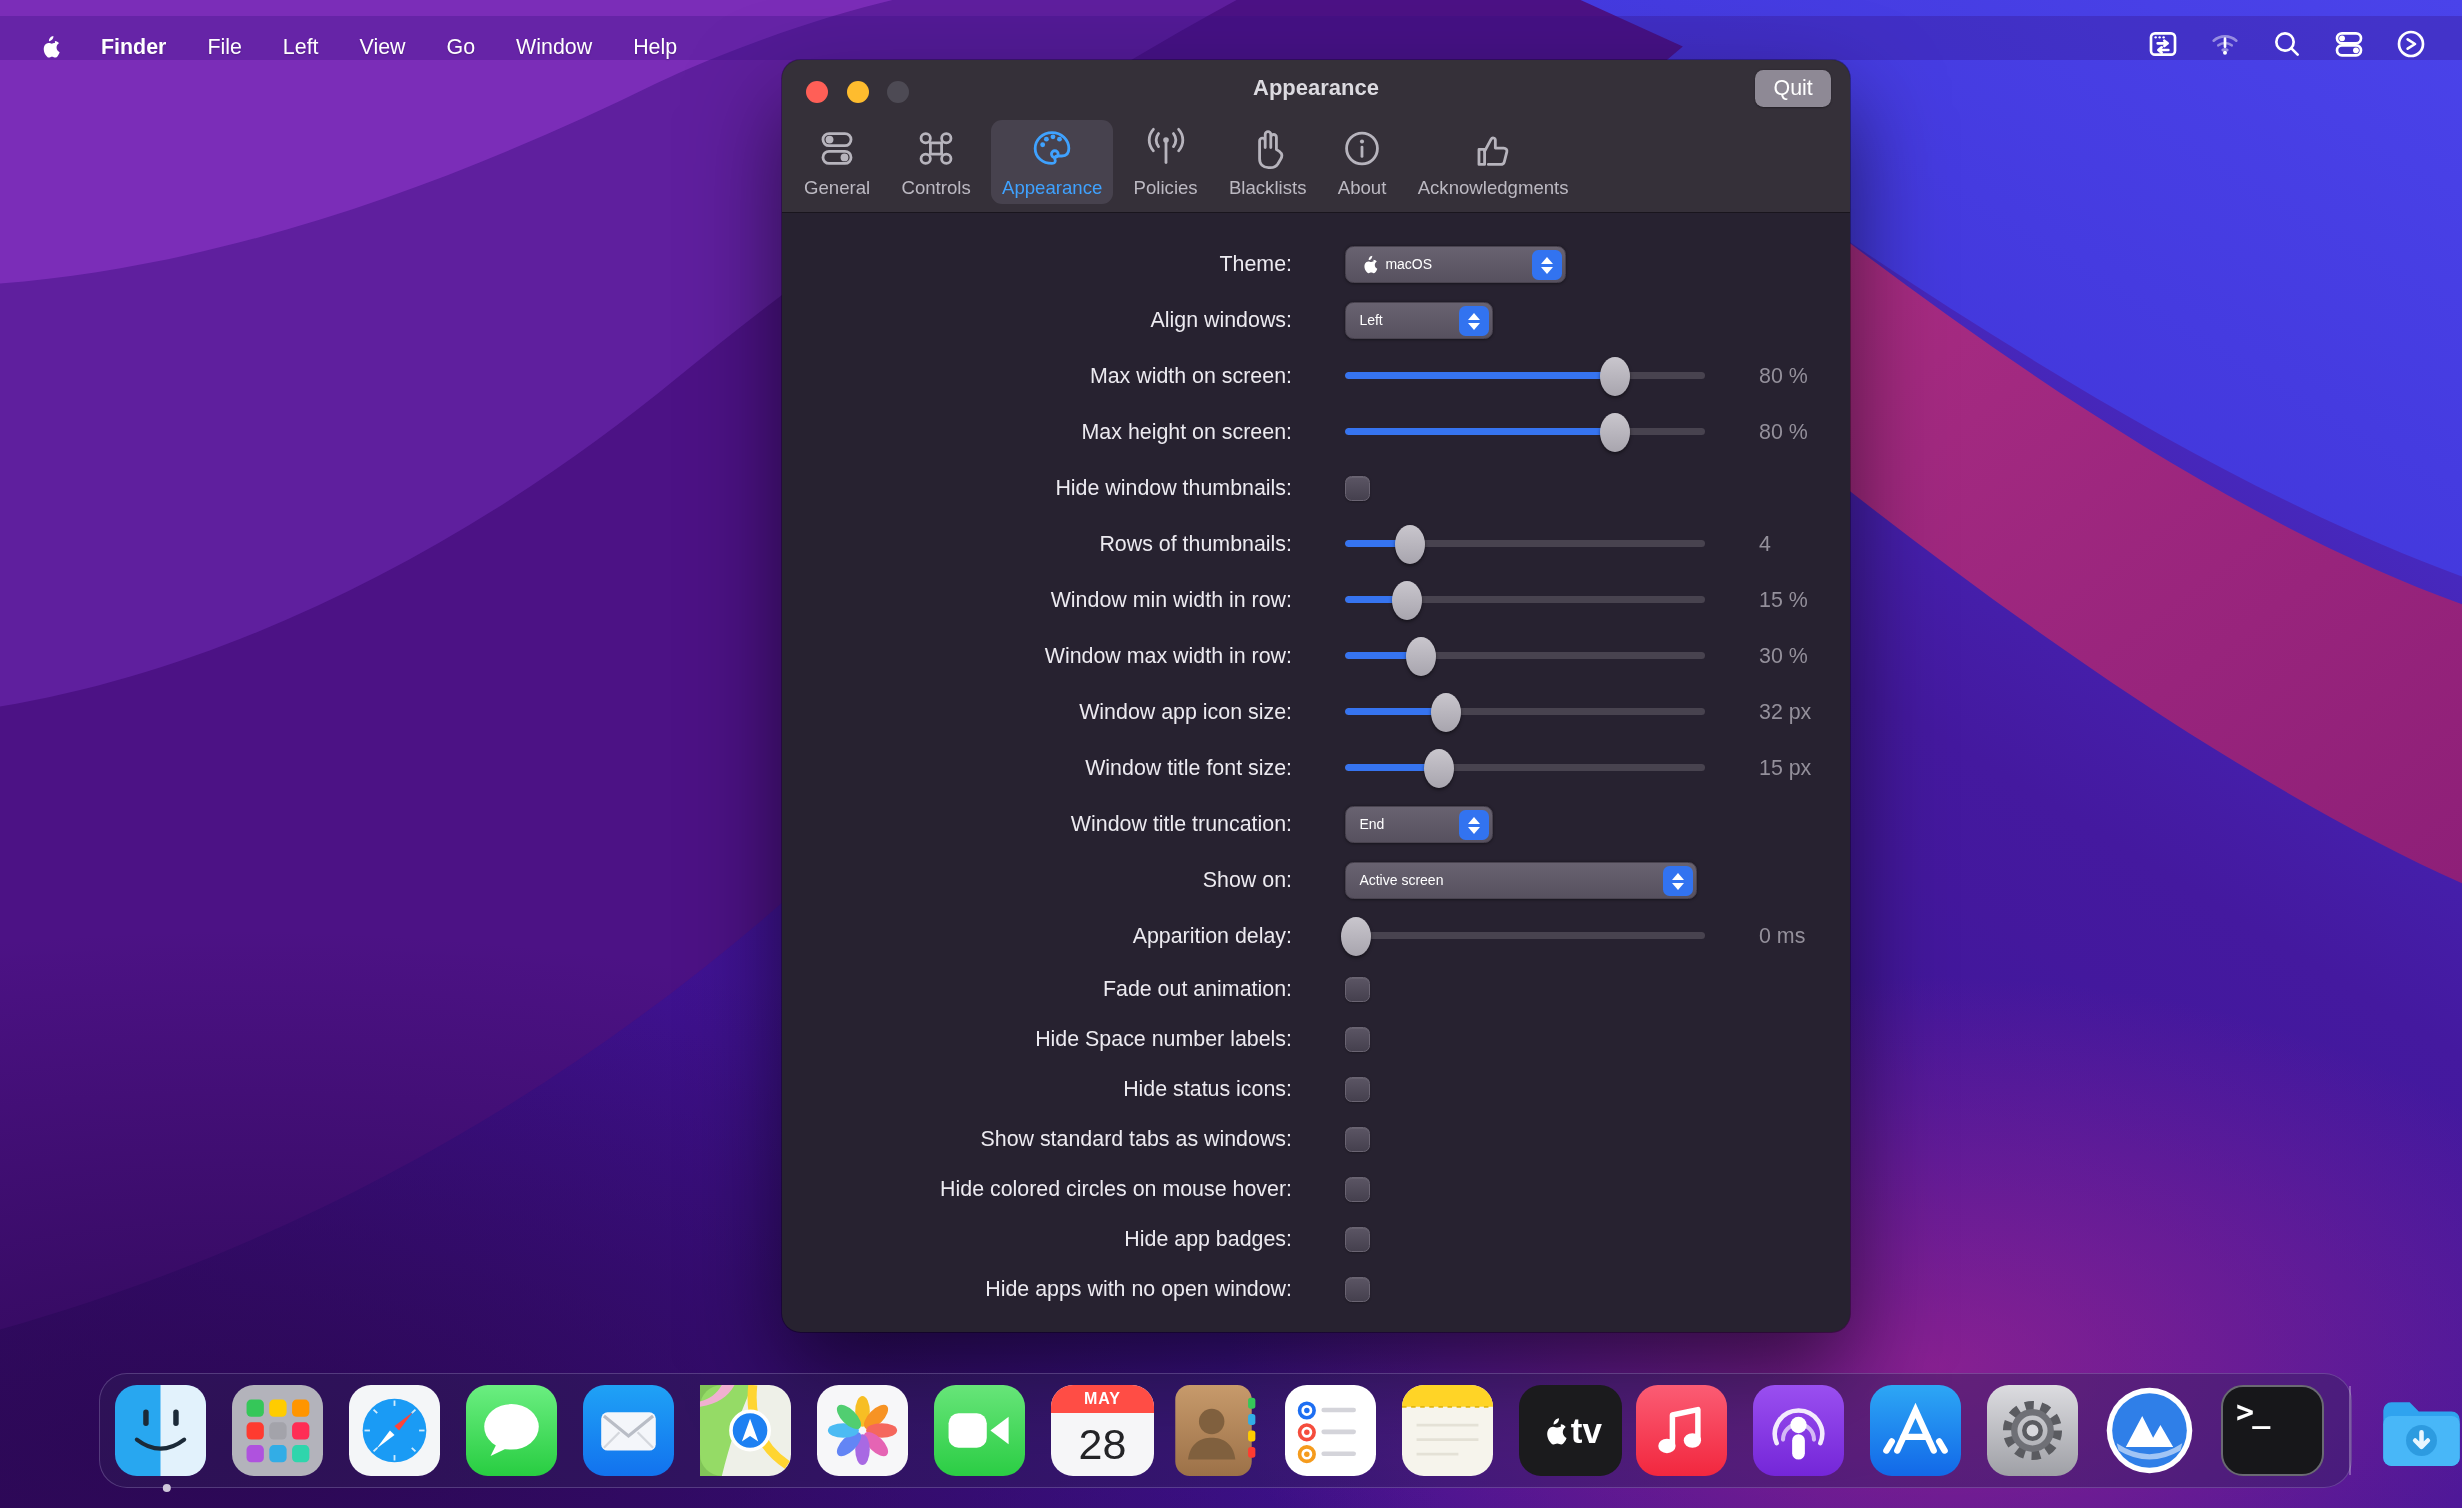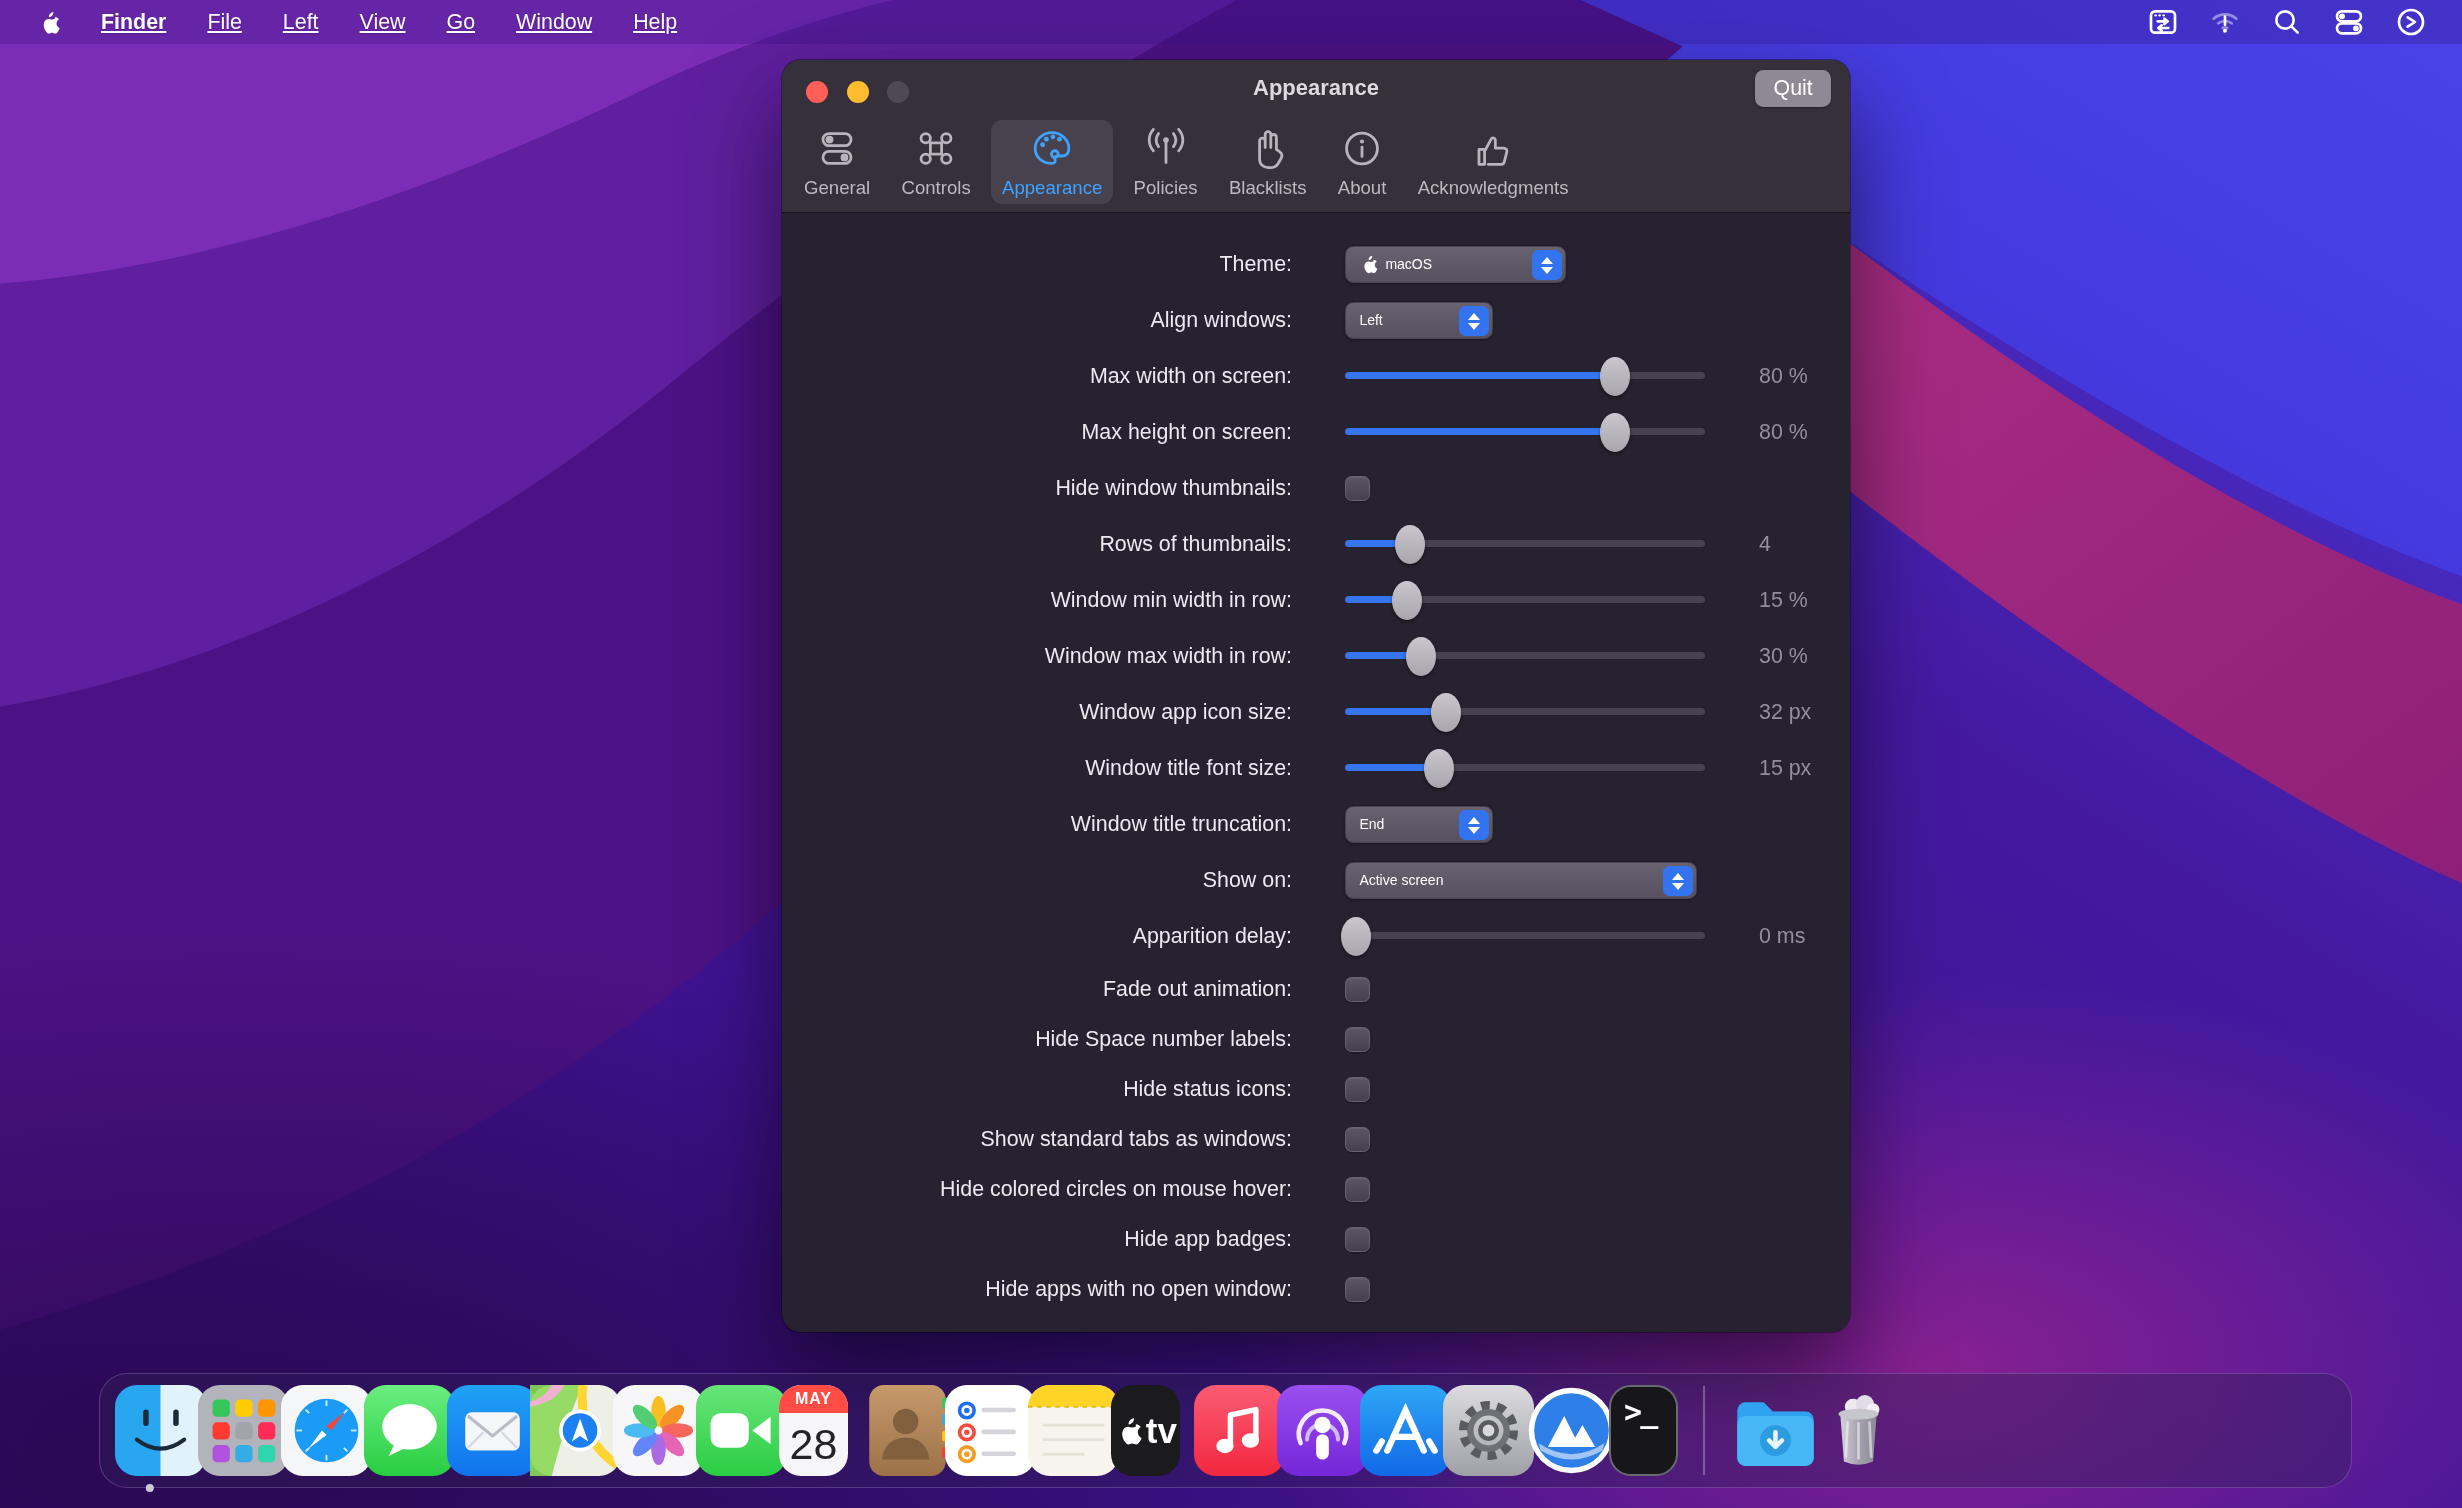--- a/index.html
+++ b/index.html
@@ -4,23 +4,23 @@
 <style>
   * { margin:0; padding:0; box-sizing:border-box; }
   html,body { width:2462px; height:1508px; overflow:hidden; background:#3f1693;
               font-family:"Liberation Sans", sans-serif; }
   #screen { position:relative; width:2462px; height:1508px; overflow:hidden; }
 
   
   #wallpaper { position:absolute; inset:0; z-index:0; }
 
   
-  #menubar { position:absolute; left:0; top:0; width:2462px; height:44px; z-index:5;
-             display:flex; align-items:center; padding:0 35px 0 37px;
-             background:rgba(52,16,130,0.30); color:#fff; font-size:21.4px;text-decoration:underline; }
+  #menubar { position:absolute; left:0; top:16px; width:2462px; height:44px; z-index:5;
+             display:flex; align-items:flex-end; padding:0 35px 0 37px;
+             background:rgba(52,16,130,0.30); color:#fff; font-size:21.4px; }
   #menubar .apple-wrap { display:flex; align-items:center; margin-right:41px; }
   #menubar .mitem { margin-right:41px; white-space:nowrap; text-shadow:0 0.9px 1.9px rgba(0,0,0,.2); }
   #menubar .mitem.bold { font-weight:700; }
   #menubar .status { margin-left:auto; display:flex; align-items:center; gap:30px; }
   .sicon { width:32px; height:32px; display:block; }
   .sicon * { stroke:#fff; stroke-width:2; fill:none; stroke-linecap:round; stroke-linejoin:round; }
   .sicon .fillw { fill:#fff; stroke:none; }
   .sicon .dim { stroke:rgba(255,255,255,.45); }
 
   
@@ -77,21 +77,21 @@
   .stepper i.up { border-bottom:7.4px solid #fff; }
   .stepper i.dn { border-top:7.4px solid #fff; }
   .select.w-theme { width:221px; } .select.w-small { width:148px; } .select.w-wide { width:352px; }
   .select .ap { width:18.6px; height:20.5px; margin-right:7.4px; flex:none; }
 
   
   #dock { position:absolute; left:99px; top:1373px; width:2253px; height:115px; z-index:4;
           display:flex; align-items:center; padding:0 15px; gap:14px;
           background:rgba(48,32,88,0.40); border:1.9px solid rgba(200,185,235,0.25);
           border-radius:28px; }
-  .di { width:69px; height:91px; flex:none; position:relative; }
+  .di { width:103px; height:91px; flex:none; position:relative; }
   .di > svg { width:91px; height:91px; display:block; }
   .run-dot { position:absolute; left:50%; bottom:-16px; transform:translateX(-50%);
              width:8.4px; height:8.4px; border-radius:50%; background:#cfc8da; }
   .dock-sep { width:1.9px; height:89px; background:rgba(255,255,255,.28); margin:0 11px; flex:none; }
 
   
   .di.cal { background:#f6f6f8; border-radius:22px; overflow:hidden; display:flex; flex-direction:column; }
   .cal-top { height:28px; background:#ff4d45; color:#fff; font-size:16px; font-weight:700;
              display:flex; align-items:center; justify-content:center; letter-spacing:0.9px; }
   .cal-day { flex:1; display:flex; align-items:center; justify-content:center;

